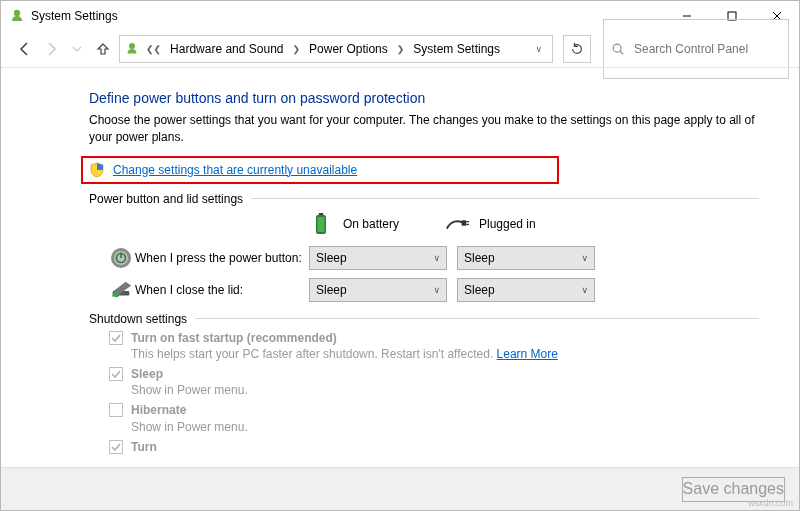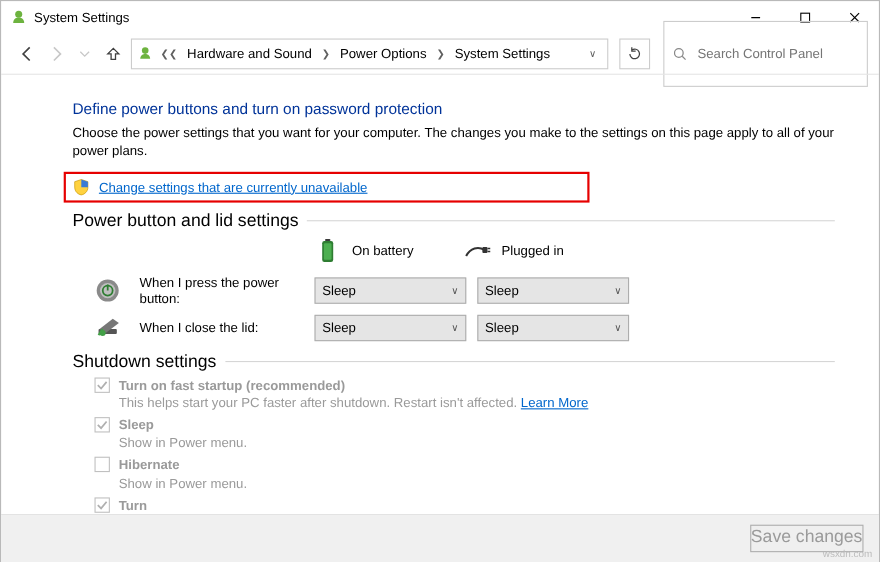--- a/index.html
+++ b/index.html
@@ -51,42 +51,42 @@
   .addrbar .spacer{flex:1;}
   .addrbar .dd{color:#606060;font-size:9px;padding:0 6px;}
   .refresh{width:26px;height:26px;border:1px solid #ccc;display:flex;align-items:center;justify-content:center;margin-left:4px;}
   .search{
     width:172px;height:26px;border:1px solid #ccc;display:flex;align-items:center;gap:6px;
     padding:16px 6px;margin-left:6px;color:var(--text-muted);
   }
   .search input{border:none;outline:none;font-size:12px;color:var(--text-muted);flex:1;background:transparent;}
   .divider-h{height:1px;background:#e5e5e5;margin:0;}
   
-  .content{flex:1;overflow:auto;padding:12px 40px 60px 65px;}
+  .content{flex:1;overflow:auto;padding:12px 40px 60px 88px;}
   h1.heading{color:var(--heading);font-size:14px;font-weight:400;margin:10px 0 6px 0;}
   p.intro{margin:0 0 10px 0;line-height:1.4;}
   .shield-row{
     border:2px solid var(--highlight-red);
     padding:4px 6px;margin:0 0 8px -8px;
     display:flex;align-items:center;gap:8px;
     width:462px;
   }
   a.link{color:var(--link);}
   
   .group{margin:6px 0 10px 0;}
-  .group-legend{font-size:16px;color:#000;display:flex;align-items:center;gap:8px;margin-bottom:4px;}
+  .group-legend{font-size:12px;color:#000;display:flex;align-items:center;gap:8px;margin-bottom:4px;}
   .group-legend .rule{flex:1;height:1px;background:#d6d6d6;}
   .group-body{padding-left:20px;}
   
   .pwr-head{display:flex;align-items:center;margin:6px 0 10px 0;}
   .pwr-head .spacer{width:200px;}
   .pwr-head .col{width:130px;display:flex;align-items:center;gap:10px;margin-right:6px;}
   
   .setting-row{display:flex;align-items:center;margin:8px 0;}
-  .setting-row .label{width:200px;display:flex;align-items:center;gap:17px;}
+  .setting-row .label{width:200px;display:flex;align-items:center;gap:2px;}
   .combo{
     width:124px;height:22px;border:1px solid var(--field-border);background:var(--field-bg);
     display:flex;align-items:center;justify-content:space-between;padding:0 6px;margin-right:10px;
     font-size:12px;
   }
   .combo .arr{font-size:9px;color:#555;}
   
   .chk-row{display:flex;align-items:flex-start;gap:8px;margin:4px 0;color:var(--text-disabled);}
   .chk-row.unchecked .box{background:#fff;}
   .chk-row .box{

